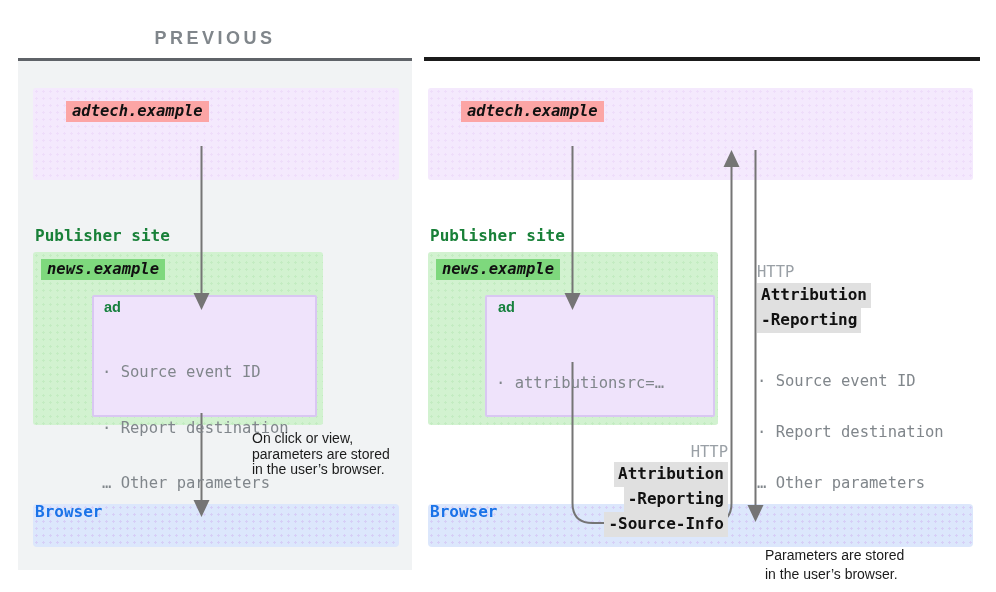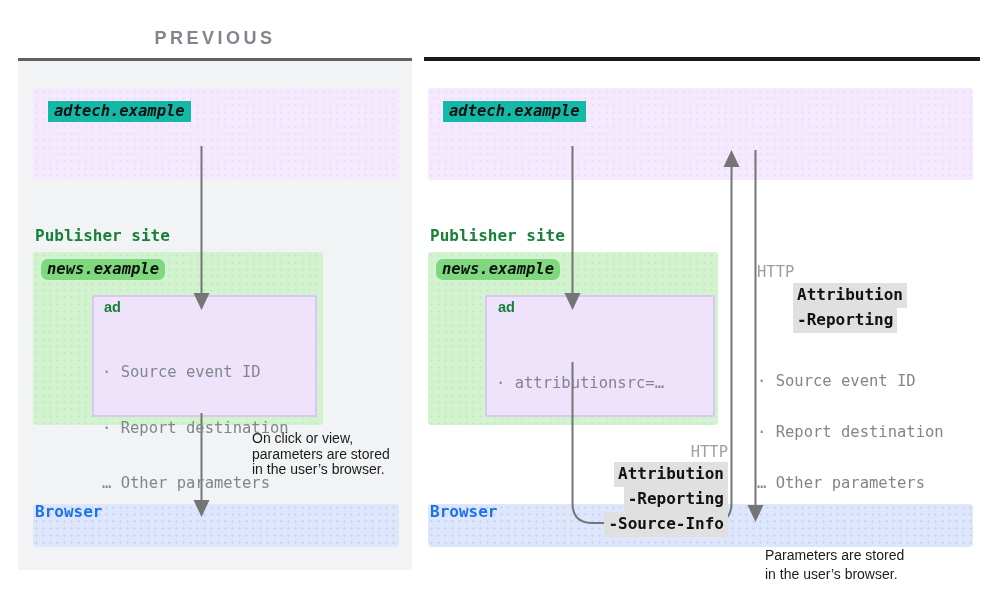--- a/index.html
+++ b/index.html
@@ -36,29 +36,29 @@
   .adbox-curr{left:485px;top:295px;width:226px;height:118px;}
   .browser-prev{left:33px;top:504px;width:366px;height:43px;}
   .browser-curr{left:428px;top:504px;width:545px;height:43px;}
   
   .mono{font-family:"DejaVu Sans Mono","Liberation Mono",monospace;}
   .domain-label{
     font-family:"DejaVu Sans Mono","Liberation Mono",monospace;
     font-size:15.5px;font-weight:bold;font-style:italic;color:#111;
     padding:1px 6px 2px 6px;display:inline-block;
   }
-  .hl-purple{background:#14b8a6;}
-  .hl-green{background:#7ed87d;border-radius:7px;}
+  .hl-purple{background:#fca5a5;margin-left:18px;}
+  .hl-green{background:#7ed87d;}
   .site-label{font-size:16px;font-weight:bold;color:#188038;}
   .browser-label{font-size:16px;font-weight:bold;color:#1a73e8;margin-top:24px;}
   .ad-title{font-size:14.5px;font-weight:bold;color:#15803d;}
   .param-list{font-size:15.5px;color:#80868b;line-height:18.5px;white-space:pre;}
   .caption{font-size:14px;color:#1b1b1b;line-height:15.5px;}
   .http-proto{font-size:15.5px;color:#9aa0a6;margin-top:28px;}
-  .hdr-line{line-height:22px;padding-left:36px;}
+  .hdr-line{line-height:22px;}
   .hdr-hl{
     display:inline-block;background:#e0e0e0;color:#111;
     font-size:16px;font-weight:bold;padding:1px 4px 2px 4px;
     font-family:"DejaVu Sans Mono","Liberation Mono",monospace;
   }
   .hdr-colon{font-size:16px;color:#80868b;}
   .note{font-size:14px;color:#1b1b1b;line-height:18.5px;}
   .right-align{text-align:right;}
   
   #arrow-layer{left:0;top:0;z-index:6;pointer-events:none;}

